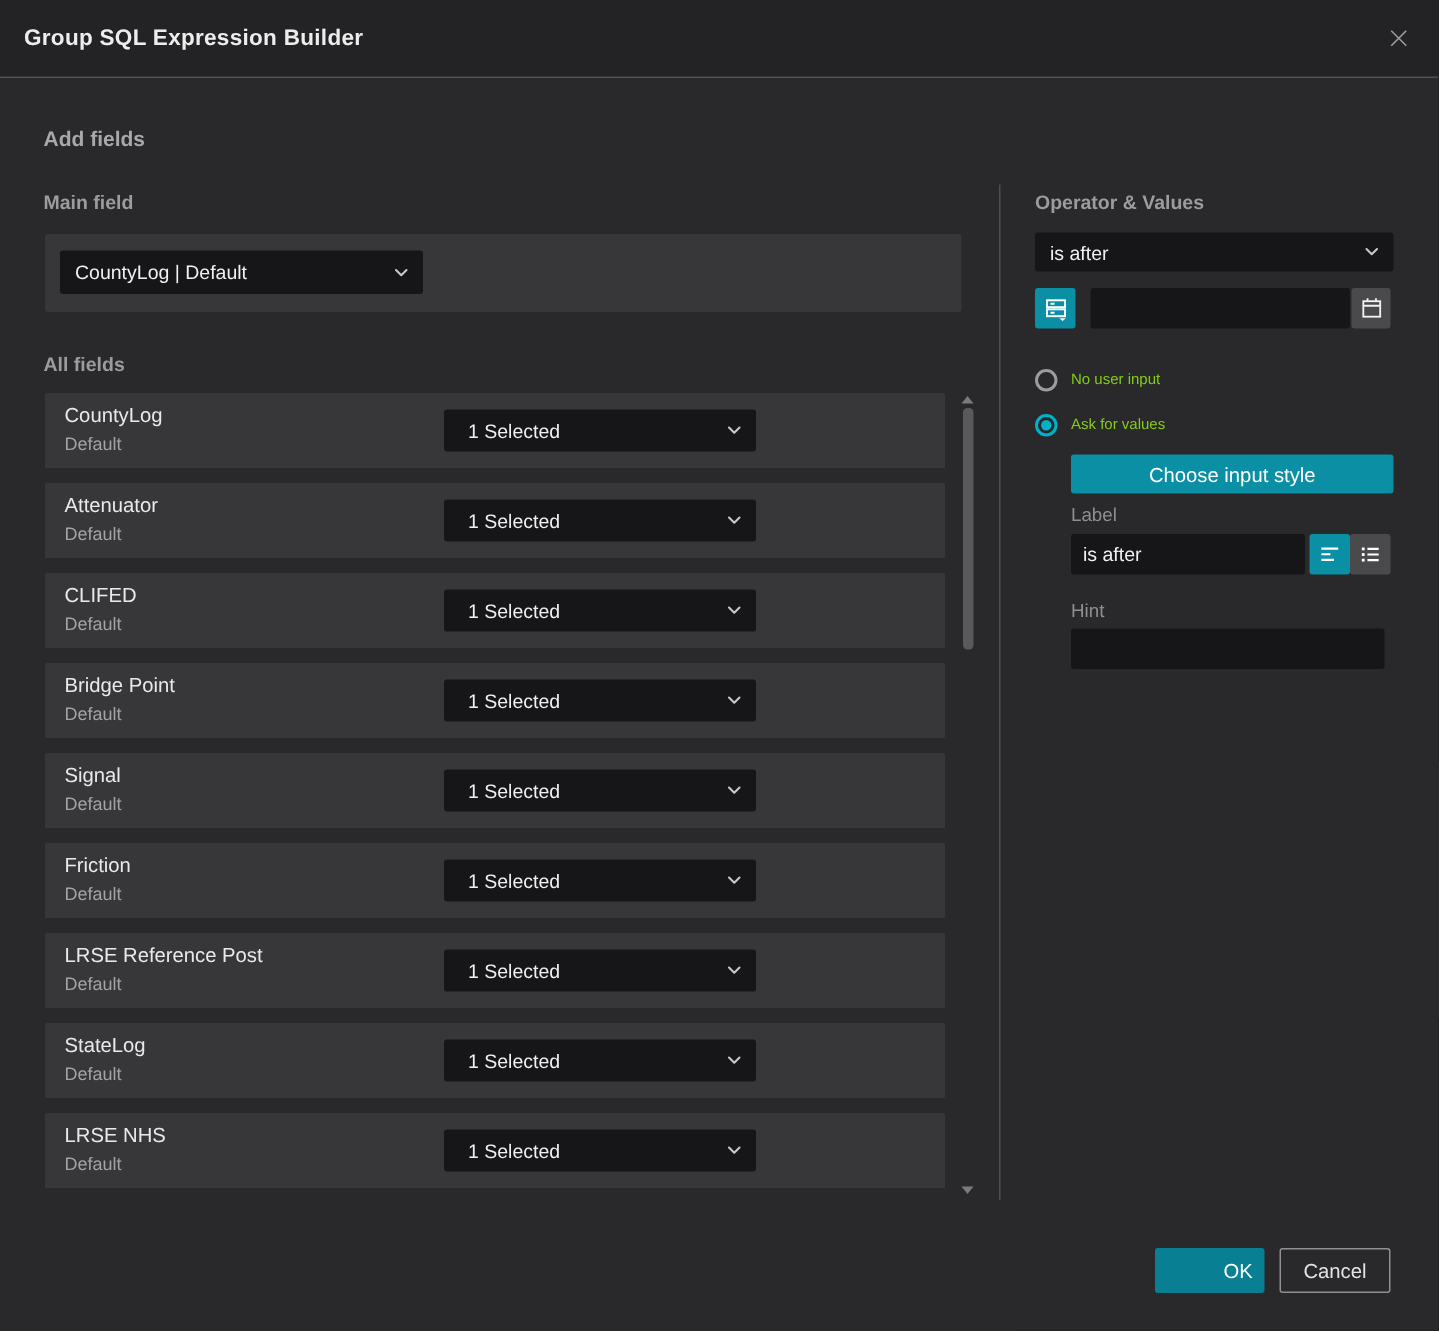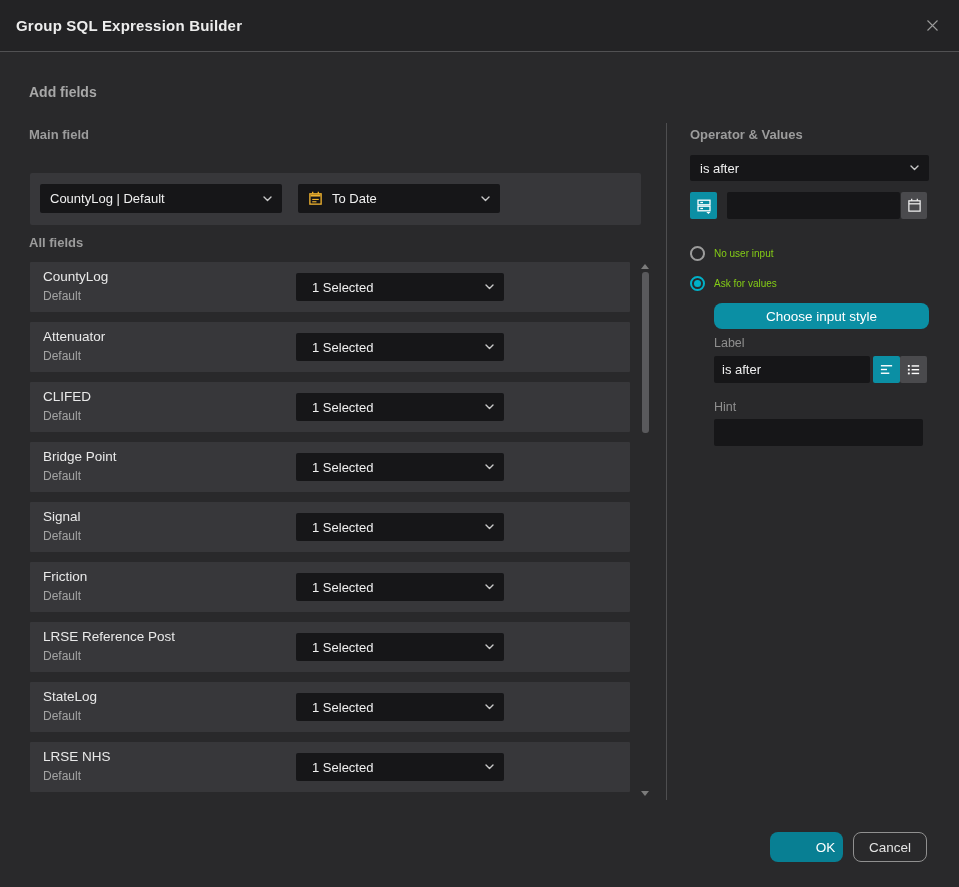--- a/index.html
+++ b/index.html
@@ -19,21 +19,21 @@
     padding:12px 16px; box-sizing:border-box;
   }
   .hdr h1 { margin:0; font-size:15px; font-weight:600; color:#ededed; letter-spacing:.2px; }
   .close-btn { background:none; border:none; padding:2px; cursor:pointer; line-height:0; }
 
   
   .sec-h   { font-size:14px; font-weight:700; color:#a8a8a8; }
   .sub-h   { font-size:13px; font-weight:700; color:#9c9c9c; }
 
   
-  .panel { background:#37373a; border-radius:2px;margin-top:17px; }
+  .panel { background:#37373a; border-radius:2px; }
   .main-panel { left:30px; top:156px; width:611px; height:52px; }
   .rows { left:30px; top:262px; width:600px; }
   .row { position:relative; height:50px; margin-bottom:10px; background:#37373a; border-radius:1px; }
   .row .fname { position:absolute; left:13px; top:7px;  font-size:13.5px; color:#e9e9e9; }
   .row .ftype { position:absolute; left:13px; top:27px; font-size:12px;   color:#a3a3a3; }
   .row .dd    { position:absolute; left:266px; top:11px; width:208px; height:28px;padding-left:16px; }
 
   
   .dd {
     background:#161618; border-radius:2px; box-sizing:border-box;
@@ -67,21 +67,21 @@
   .radio-dot.selected { border-color:var(--radio-teal,#00b1c8); }
   .radio-dot.selected::after {
     content:''; position:absolute; inset:2px; border-radius:50%;
     background:var(--radio-teal,#00b1c8);
   }
   .radio-lbl { font-size:10px; color:#84cc16; }
 
   .caption { font-size:12.5px; color:#8f8f8f; }
 
   
-  .btn { border:none; border-radius:8px; font-size:13.5px; cursor:pointer;
+  .btn { border:none; border-radius:2px; font-size:13.5px; cursor:pointer;
          font-family:"Liberation Sans", sans-serif; }
   .btn-accent { background:var(--accent-teal,#0b8fa4); color:#fff; }
   .btn-ok     { background:var(--ok-teal,#087f93); color:#fff; }
   .btn-ghost  { background:transparent; border:1px solid #909090; color:#e3e3e3; }
 
   
   .v-div { left:666px; top:123px; width:1px; height:677px; background:#4e4e50; }
   .sb-thumb { left:642px; top:272px; width:7px; height:161px; background:#59595c; border-radius:3px; cursor:pointer; }
   .sb-up, .sb-dn { width:0; height:0; border-left:4px solid transparent; border-right:4px solid transparent; cursor:pointer; }
   .sb-up { left:641px; top:264px; border-bottom:5px solid #7b7b7b; }
@@ -103,36 +103,20 @@
       </svg>
     </button>
   </div>
 
   <div class="abs sec-h" style="left:29px; top:84px;">Add fields</div>
   <div class="abs sub-h" style="left:29px; top:127px;">Main field</div>
 
   <div class="abs panel main-panel">
     <div class="dd abs" style="left:10px; top:11px; width:242px; height:29px;">
       <span>CountyLog | Default</span>
-      <svg class="chev" width="9" height="6" viewBox="0 0 9 6">
-          <path d="M1 1l3.5 3.5L8 1" fill="none" stroke="currentColor" stroke-width="1.4" stroke-linecap="round" stroke-linejoin="round"></path>
-        </svg>
-    </div>
-    <div class="dd abs" style="left:268px; top:11px; width:202px; height:29px;">
-      <span class="dd-left">
-        <svg class="cal-yellow" width="15" height="15" viewBox="0 0 16 16">
-          <rect x="2" y="3" width="12" height="11" fill="none" stroke="currentColor" stroke-width="1.4"></rect>
-          <rect x="2.7" y="3.7" width="10.6" height="2.2" fill="currentColor"></rect>
-          <line x1="5" y1="0.8" x2="5" y2="3" stroke="currentColor" stroke-width="1.4"></line>
-          <line x1="11" y1="0.8" x2="11" y2="3" stroke="currentColor" stroke-width="1.4"></line>
-          <line x1="4.5" y1="9" x2="11.5" y2="9" stroke="currentColor" stroke-width="1.2"></line>
-          <line x1="4.5" y1="11.5" x2="9" y2="11.5" stroke="currentColor" stroke-width="1.2"></line>
-        </svg>
-        <span>To Date</span>
-      </span>
       <svg class="chev" width="9" height="6" viewBox="0 0 9 6">
           <path d="M1 1l3.5 3.5L8 1" fill="none" stroke="currentColor" stroke-width="1.4" stroke-linecap="round" stroke-linejoin="round"></path>
         </svg>
     </div>
   </div>
 
   <div class="abs sub-h" style="left:29px; top:235px;">All fields</div>
 
   <div class="abs rows" id="rows">
     <div class="row">

